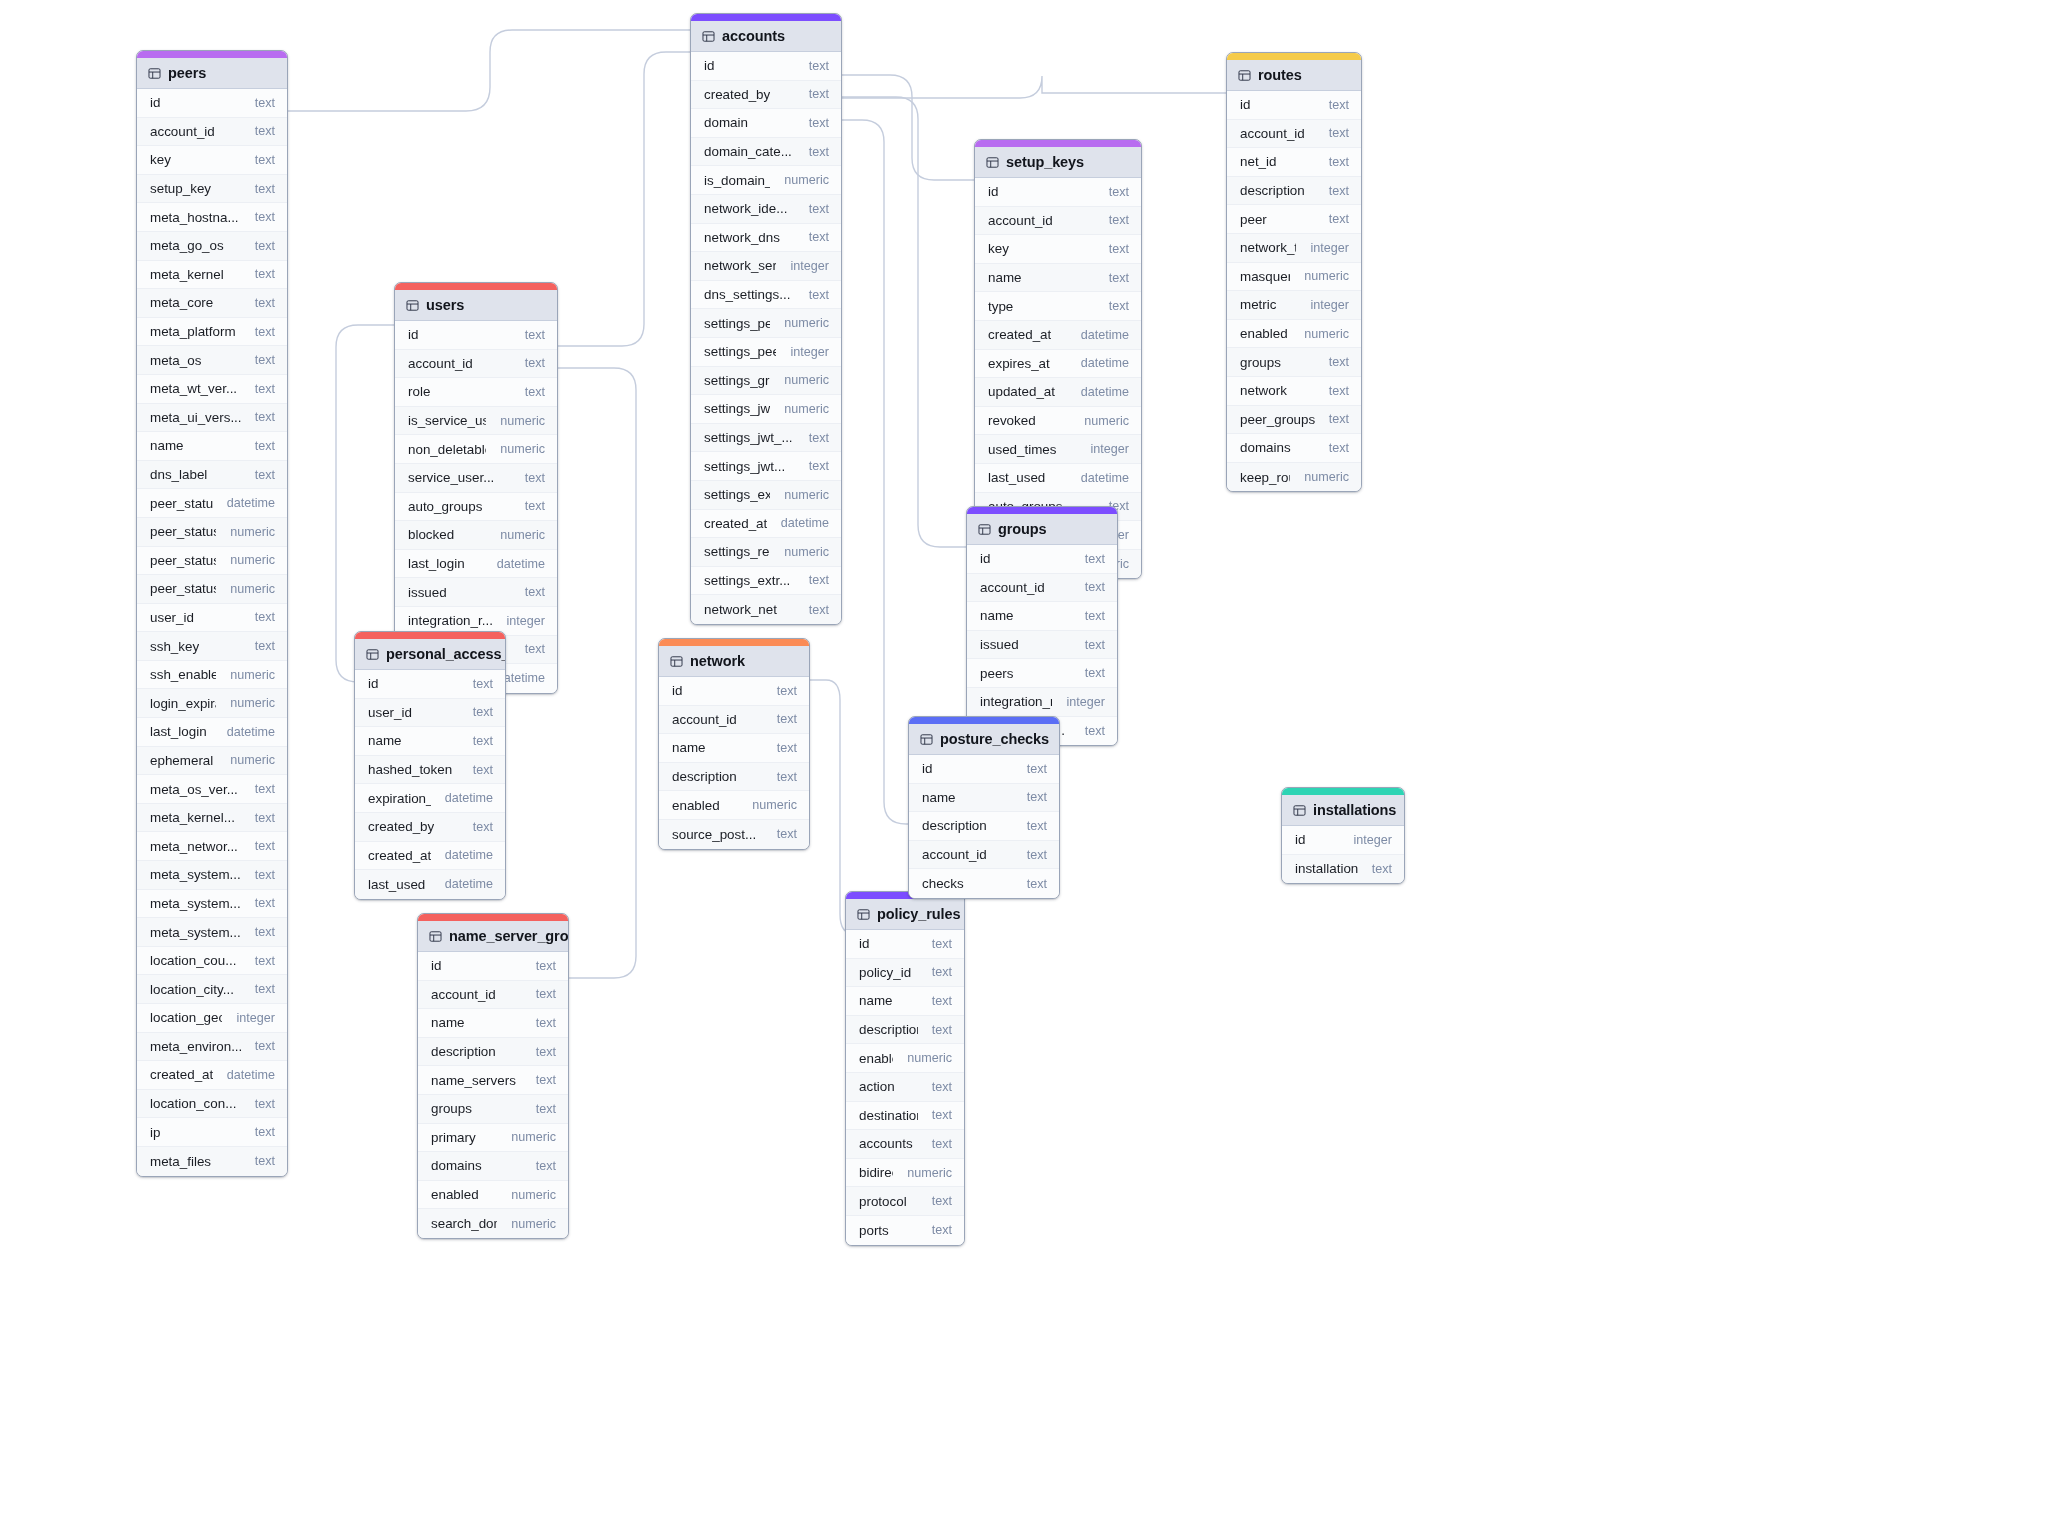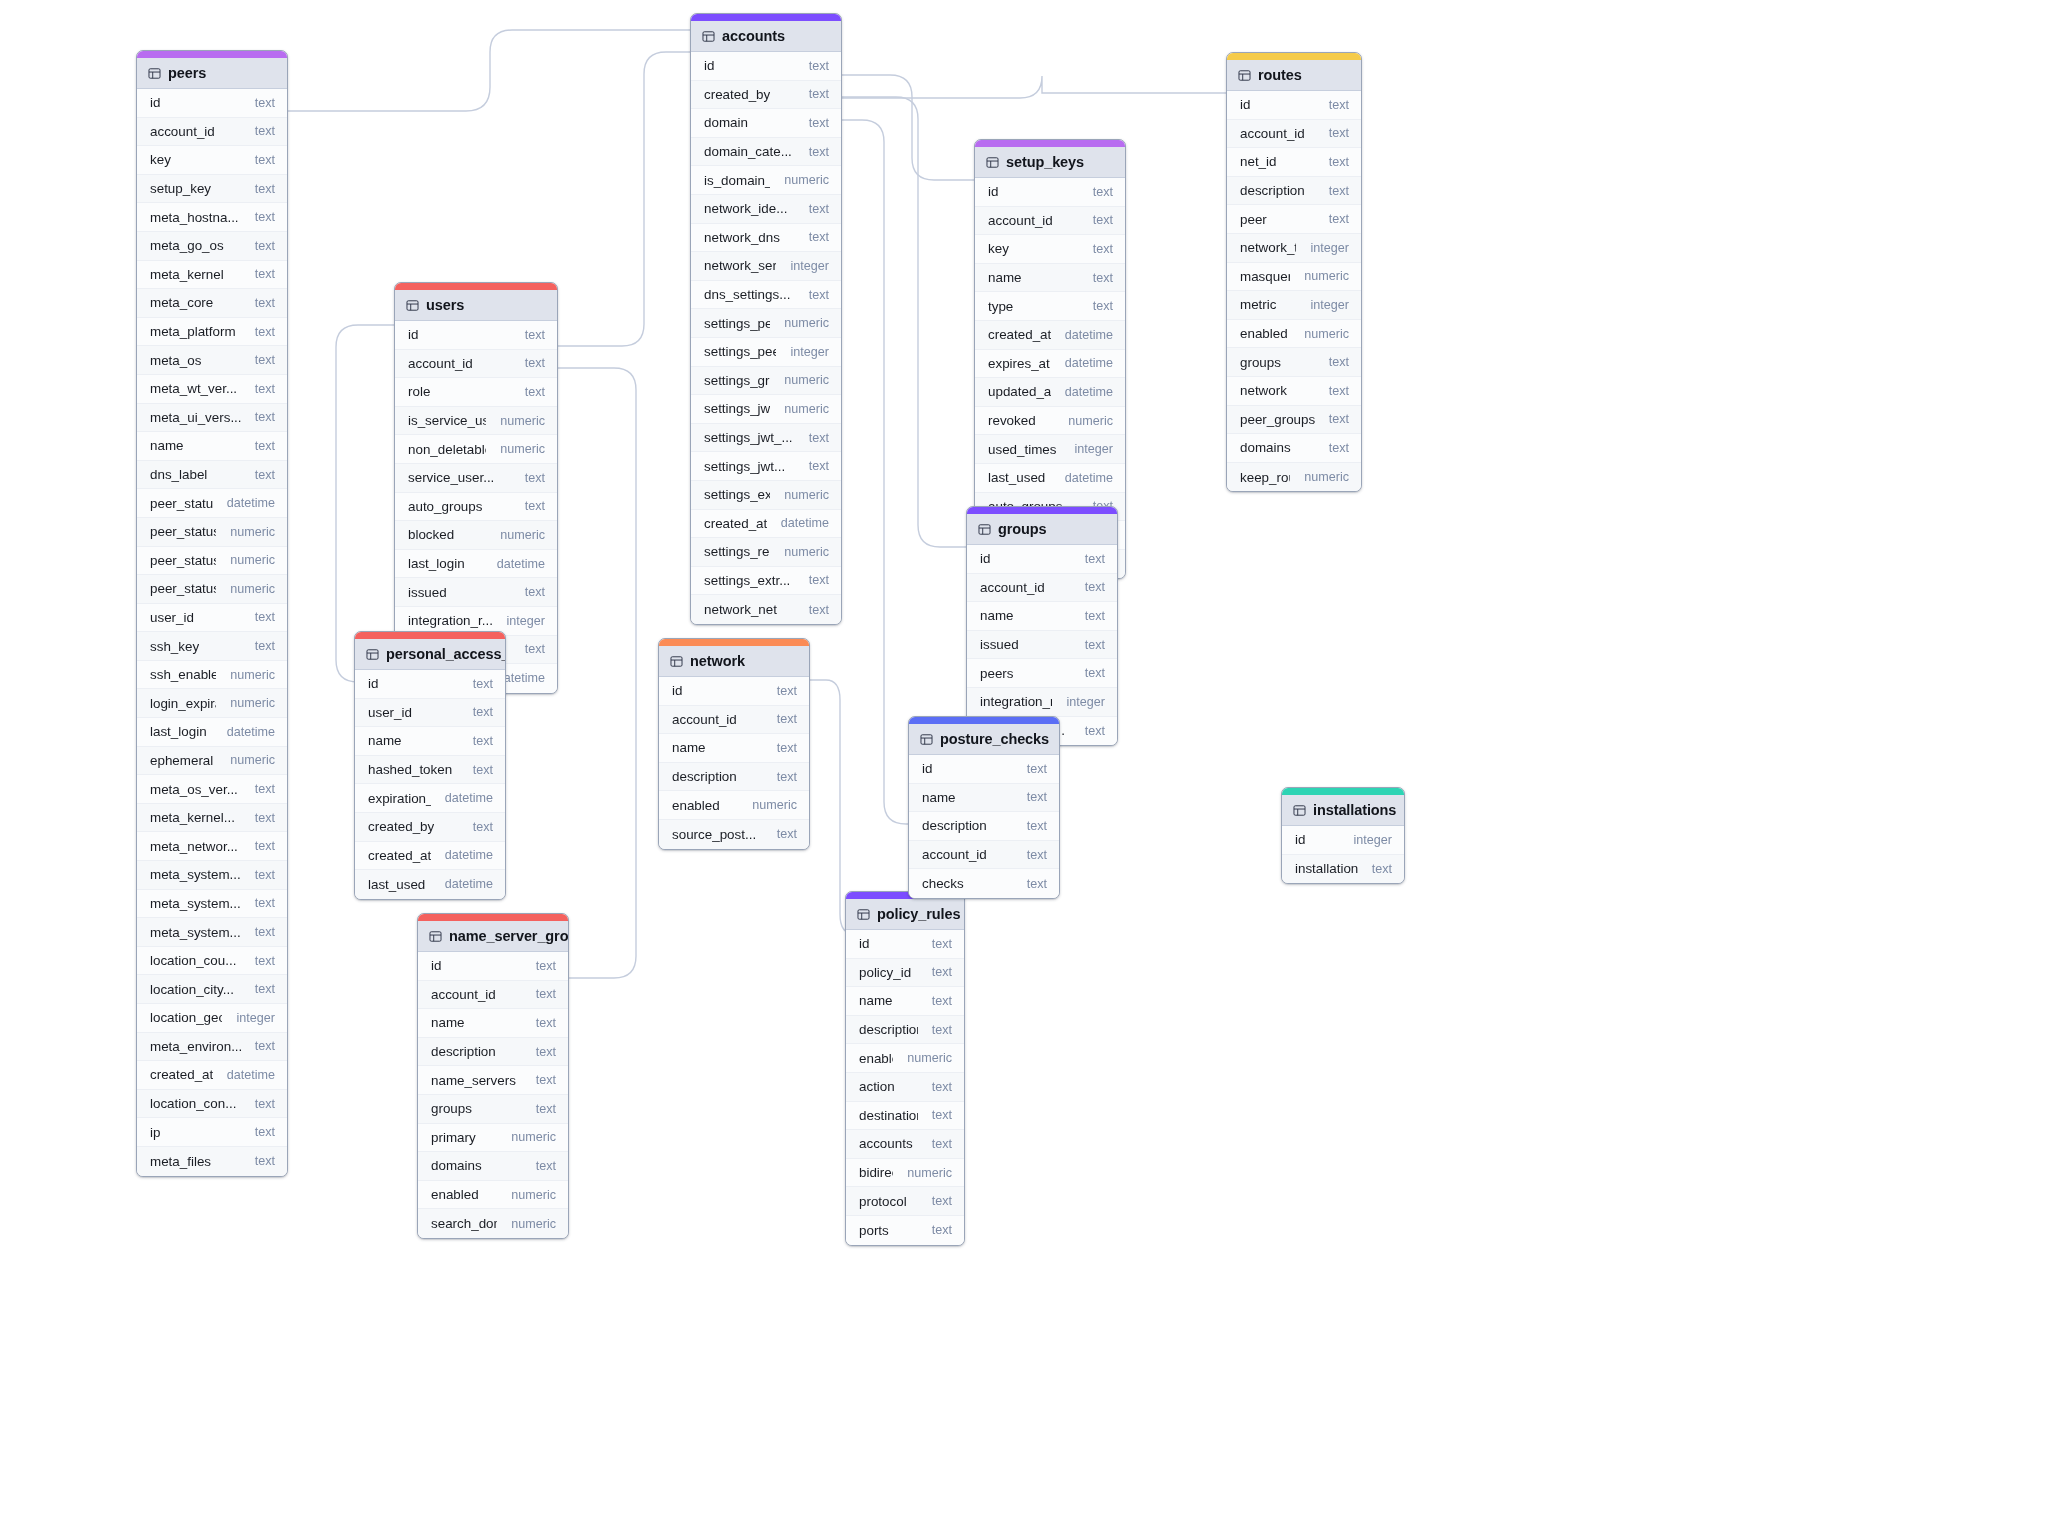--- a/index.html
+++ b/index.html
@@ -601,21 +601,21 @@
         </div>
         <div class="row">
           <span class="col-name">protocol</span>
           <span class="col-type">text</span>
         </div>
         <div class="row">
           <span class="col-name">ports</span>
           <span class="col-type">text</span>
         </div>
       </div>
-      <div class="table-node" style="left: 974px; top: 139px; width: 152px;">
+      <div class="table-node" style="left: 974px; top: 139px; width: 168px;">
         <div class="accent-bar" style="background: rgb(184, 108, 240);"></div>
         <div class="table-header">
           <span>
             <svg class="tbl-icon" viewBox="0 0 16 16" fill="none" stroke="#31384a" stroke-width="1.2">
               <rect x="1.2" y="2.2" width="13.6" height="11.6" rx="1.6"></rect>
               <line x1="1.2" y1="6.2" x2="14.8" y2="6.2"></line>
               <line x1="5.8" y1="6.2" x2="5.8" y2="13.8"></line>
             </svg>
           </span>
           <span class="title">setup_keys</span>

